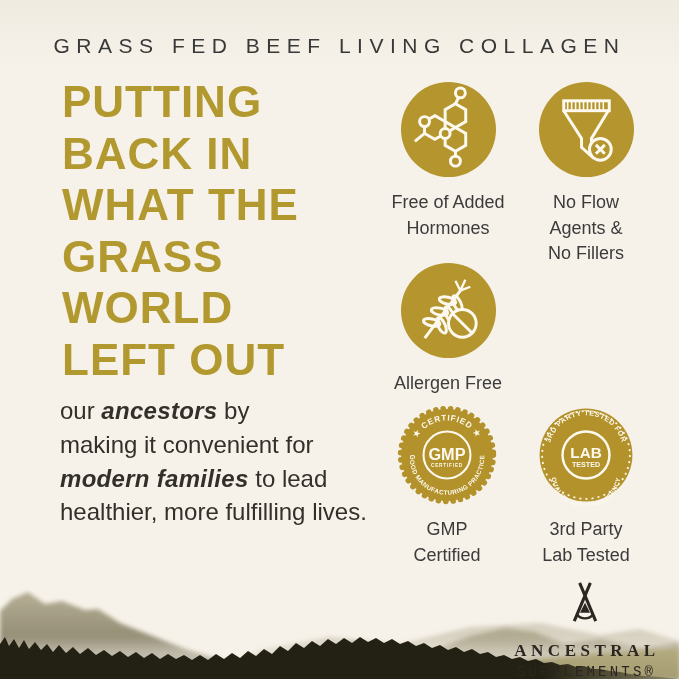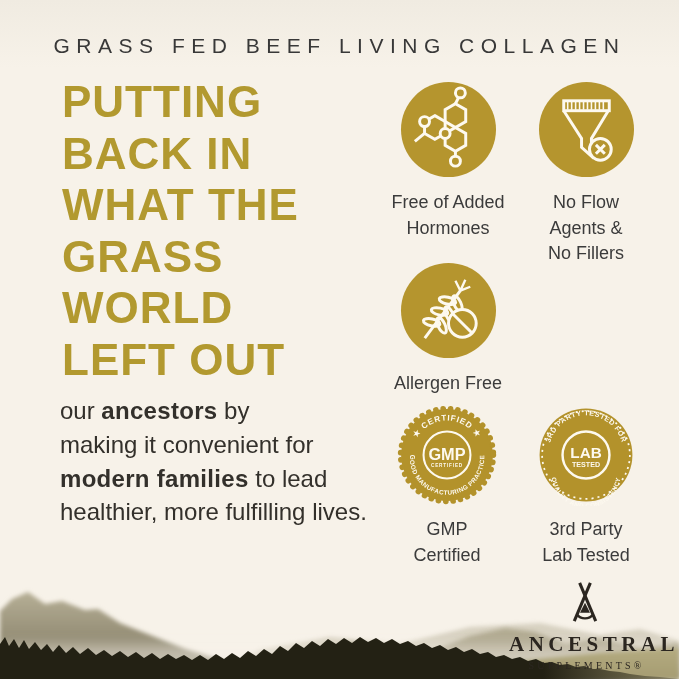--- a/index.html
+++ b/index.html
@@ -17,21 +17,21 @@
     position:absolute;top:34px;left:0;width:100%;text-align:center;
     font-size:21px;letter-spacing:6.5px;color:var(--header-ink);font-weight:400;
   }
   .headline{position:absolute;left:62px;top:76px;color:var(--gold);}
   .headline-line{
     font-size:44px;font-weight:800;line-height:51.5px;letter-spacing:1px;
     font-family:"Liberation Sans",sans-serif;
   }
   .paragraph{position:absolute;left:60px;top:394px;width:340px;color:var(--ink);}
   .para-line{font-size:24px;line-height:33.8px;font-weight:400;}
-  .para-line .em{font-weight:700;letter-spacing:.3px;}
+  .para-line .em{font-weight:700;font-style:italic;letter-spacing:.3px;}
   .badge{position:absolute;width:150px;display:flex;flex-direction:column;align-items:center;}
   .badge-pos-1{left:373px;top:82px;}
   .badge-pos-2{left:511px;top:82px;}
   .badge-pos-3{left:373px;top:263px;}
   .badge-pos-4{left:511px;top:263px;}
   .badge-pos-5{left:372px;top:404px;}
   .badge-pos-6{left:511px;top:404px;}
   .badge-circle{
     width:95px;height:95px;border-radius:50%;background:var(--badge-gold);
     display:flex;align-items:center;justify-content:center;flex:0 0 auto;
@@ -39,25 +39,25 @@
   .badge-label{
     margin-top:13px;text-align:center;white-space:pre-line;
     font-size:18px;line-height:25.5px;color:var(--label);
   }
   .seal{width:102px;height:102px;flex:0 0 auto;}
   .seal + .badge-label{margin-top:11px;}
   .landscape{position:absolute;left:0;bottom:0;width:679px;height:130px;display:block;}
   .logo{position:absolute;left:505px;top:577px;width:160px;text-align:center;color:var(--brand);z-index:5;}
   .logo svg{display:block;margin:0 auto;}
   .brand-name{
-    font-family:"Liberation Serif",serif;font-size:21px;font-weight:600;
-    letter-spacing:4.5px;margin-top:5px;text-indent:4px;
+    font-family:"Liberation Serif",serif;font-size:17px;font-weight:600;
+    letter-spacing:4.5px;margin-top:14px;text-indent:4px;
   }
   .brand-sub{
-    font-family:Liberation Serif, serif;font-size:10px;font-weight:400;
+    font-family:Liberation Mono, monospace;font-size:14px;font-weight:400;
     letter-spacing:3.2px;margin-top:3px;text-indent:3px;
   }
   svg text{font-family:"Liberation Sans",sans-serif;}
 </style>
 </head>
 <body>
 
 <div class="stage">
 
   <div class="header-title">GRASS FED BEEF LIVING COLLAGEN</div>

